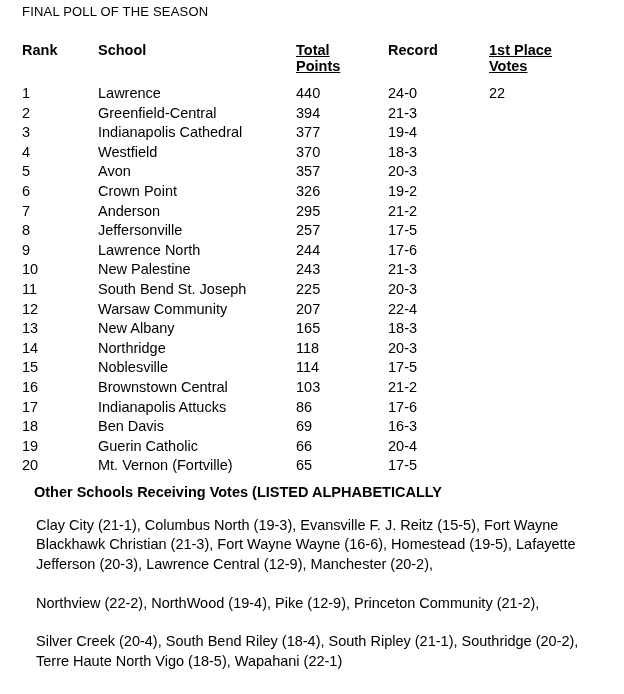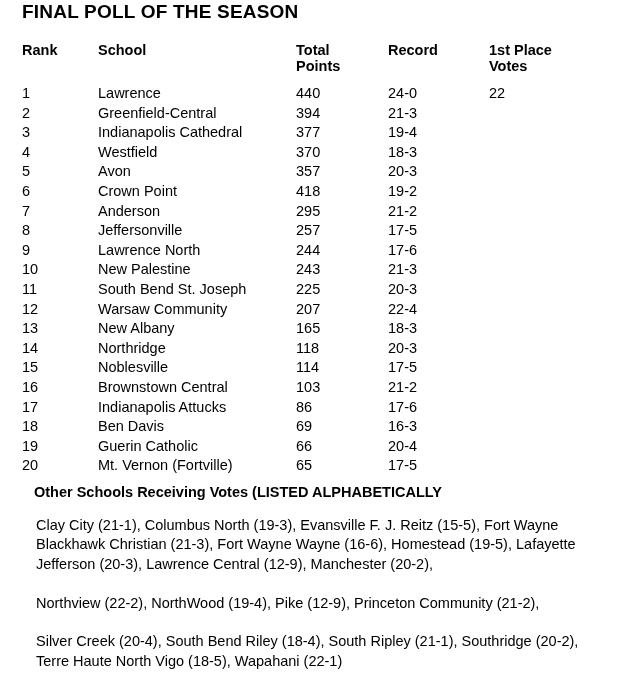--- a/index.html
+++ b/index.html
@@ -13,22 +13,22 @@
     font-family: "Liberation Sans", sans-serif;
     color: #000000;
     overflow: hidden;
   }
   .page {
     position: relative;
     width: 624px;
     height: 694px;
   }
   .title {
-    font-size: 19px;
-    font-weight: bold;
+    font-size: 13px;
+    font-weight: normal;
     letter-spacing: 0.2px;
     padding: 0 0 0 22px;
     margin: 0;
     line-height: 24px;
   }
   table.poll {
     border-collapse: collapse;
     margin-left: 22px;
     margin-top: 18px;
     font-size: 14.5px;
@@ -50,20 +50,21 @@
   }
   .col-rank { width: 76px; }
   .col-school { width: 198px; }
   .col-points { width: 92px; }
   .col-record { width: 101px; }
   .col-first { width: 100px; }
 
   .th-points-wrap, .th-first-wrap {
     display: block;
     width: 72px;
+    text-decoration: underline;
   }
 
   .others-head {
     text-align: left;
     font-weight: bold;
     font-size: 14.5px;
     margin: 7px 0 0 0;
     padding: 0 10px 0 34px;
     line-height: 19px;
   }
@@ -134,21 +135,21 @@
         <tr>
           <td>5</td>
           <td>Avon</td>
           <td>357</td>
           <td>20-3</td>
           <td></td>
         </tr>
         <tr>
           <td>6</td>
           <td>Crown Point</td>
-          <td>418</td>
+          <td>326</td>
           <td>19-2</td>
           <td></td>
         </tr>
         <tr>
           <td>7</td>
           <td>Anderson</td>
           <td>295</td>
           <td>21-2</td>
           <td></td>
         </tr>

